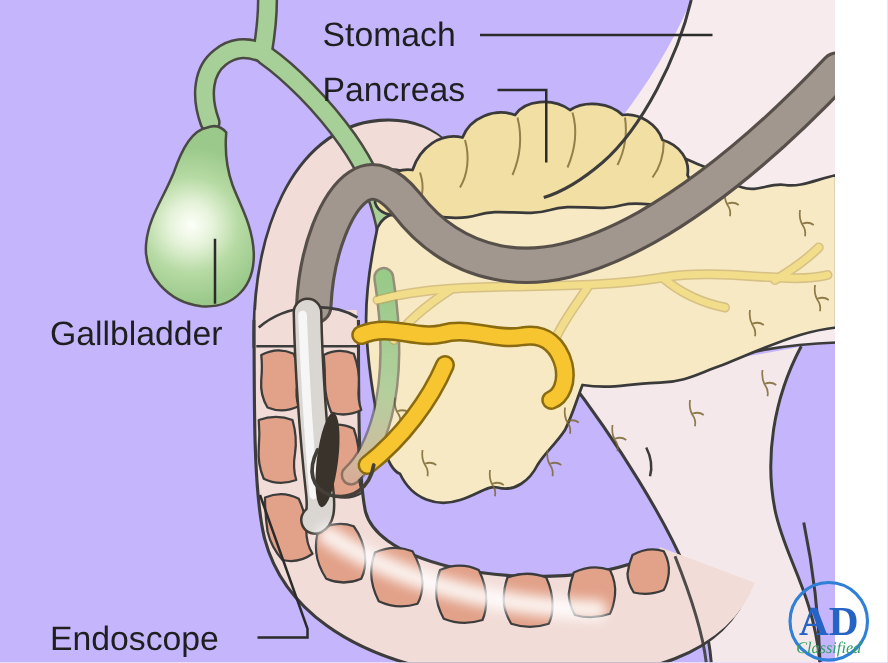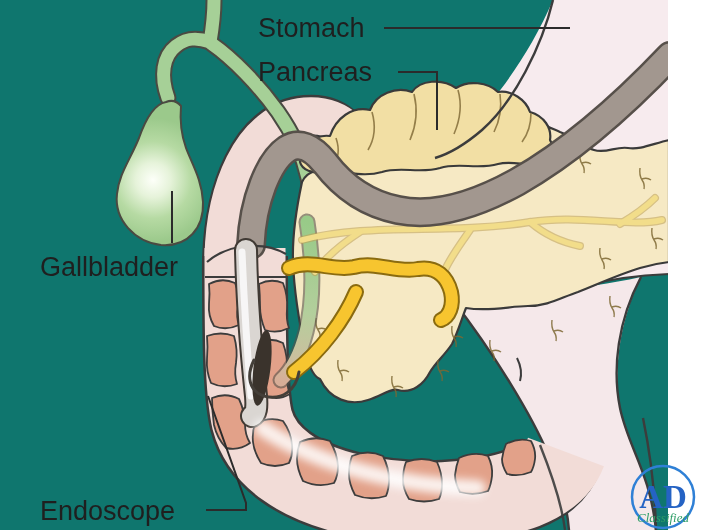--- a/index.html
+++ b/index.html
@@ -1,16 +1,16 @@
 <!DOCTYPE html>
 <html><head>
 <meta charset="utf-8">
 <style>
   html,body{margin:0;padding:0;background:#ffffff;}
-  .canvas{position:relative;width:710px;height:530px;background:#0f766e;overflow:hidden;
+  .canvas{position:relative;width:710px;height:530px;background:#c4b5fd;overflow:hidden;
           font-family:"Liberation Sans",sans-serif;}
   svg{display:block;}
   text.anat{font-family:"Liberation Sans",sans-serif;font-size:27px;fill:#1f1f1f;}
   text.logo-mono{font-family:"Liberation Serif",serif;font-weight:bold;font-size:33px;}
   text.logo-sub{font-family:"Liberation Serif",serif;font-style:italic;font-size:13px;}
 </style>
 </head>
 <body>
 
 <div class="canvas">

